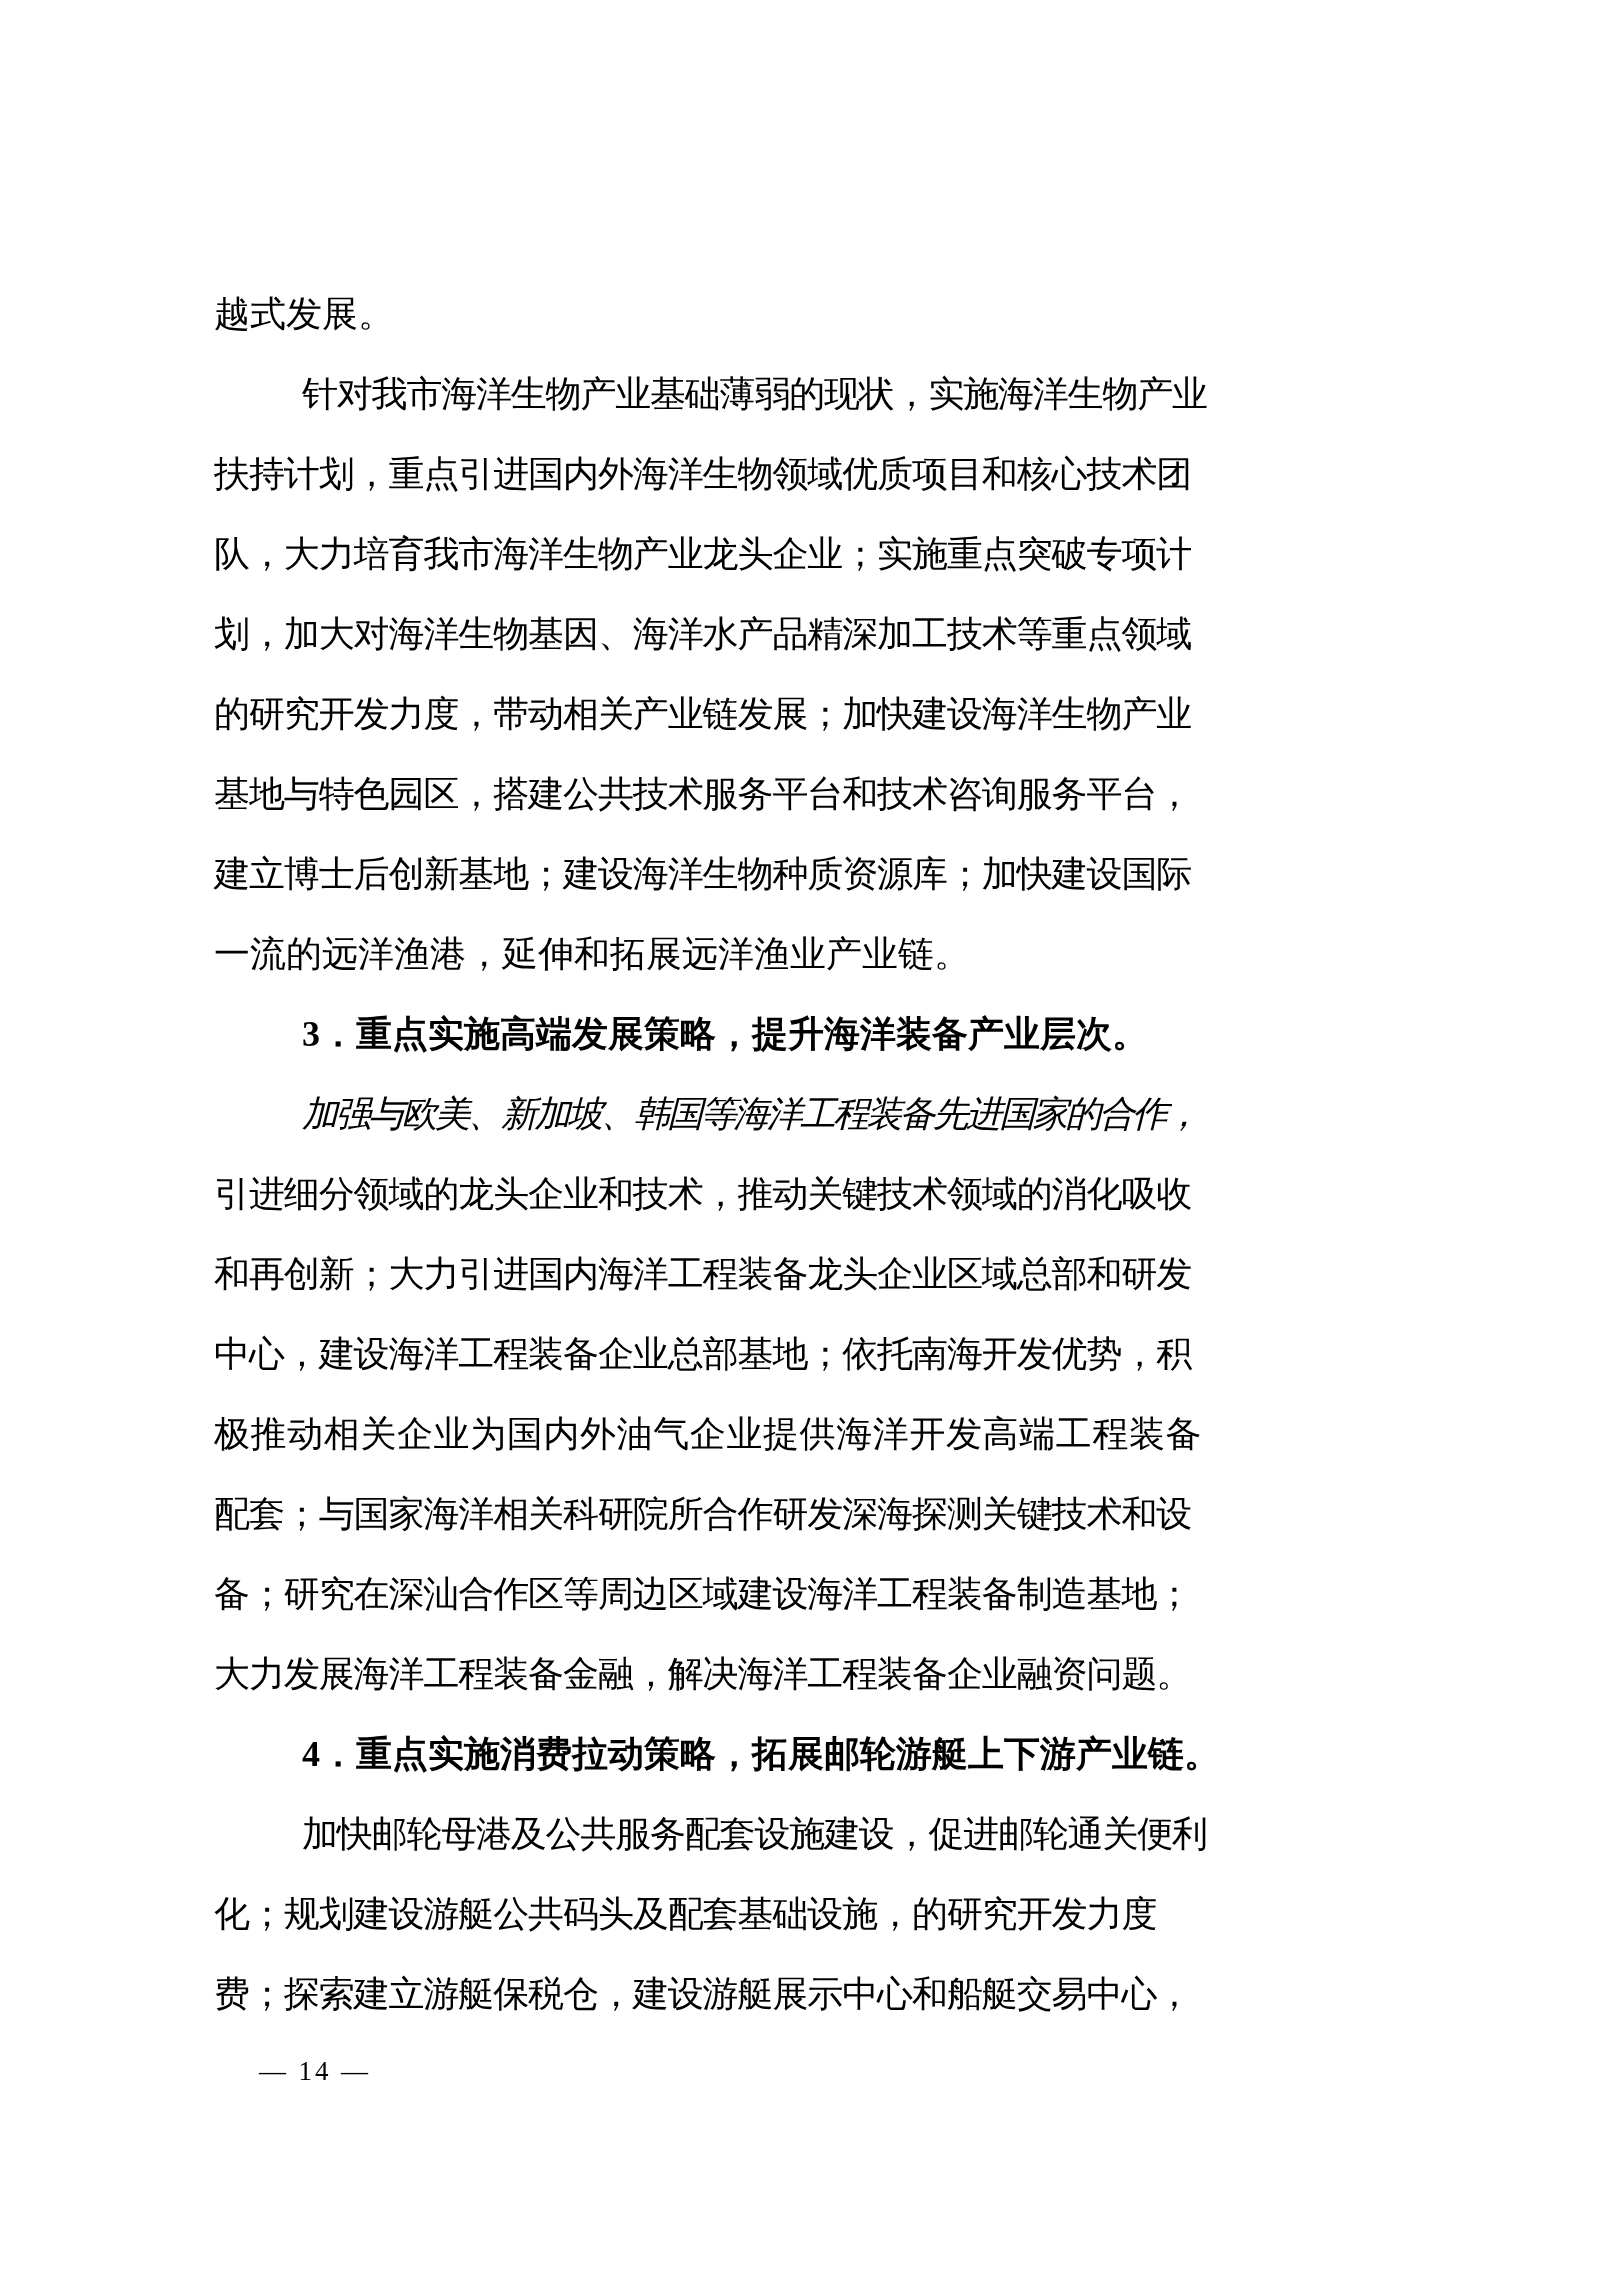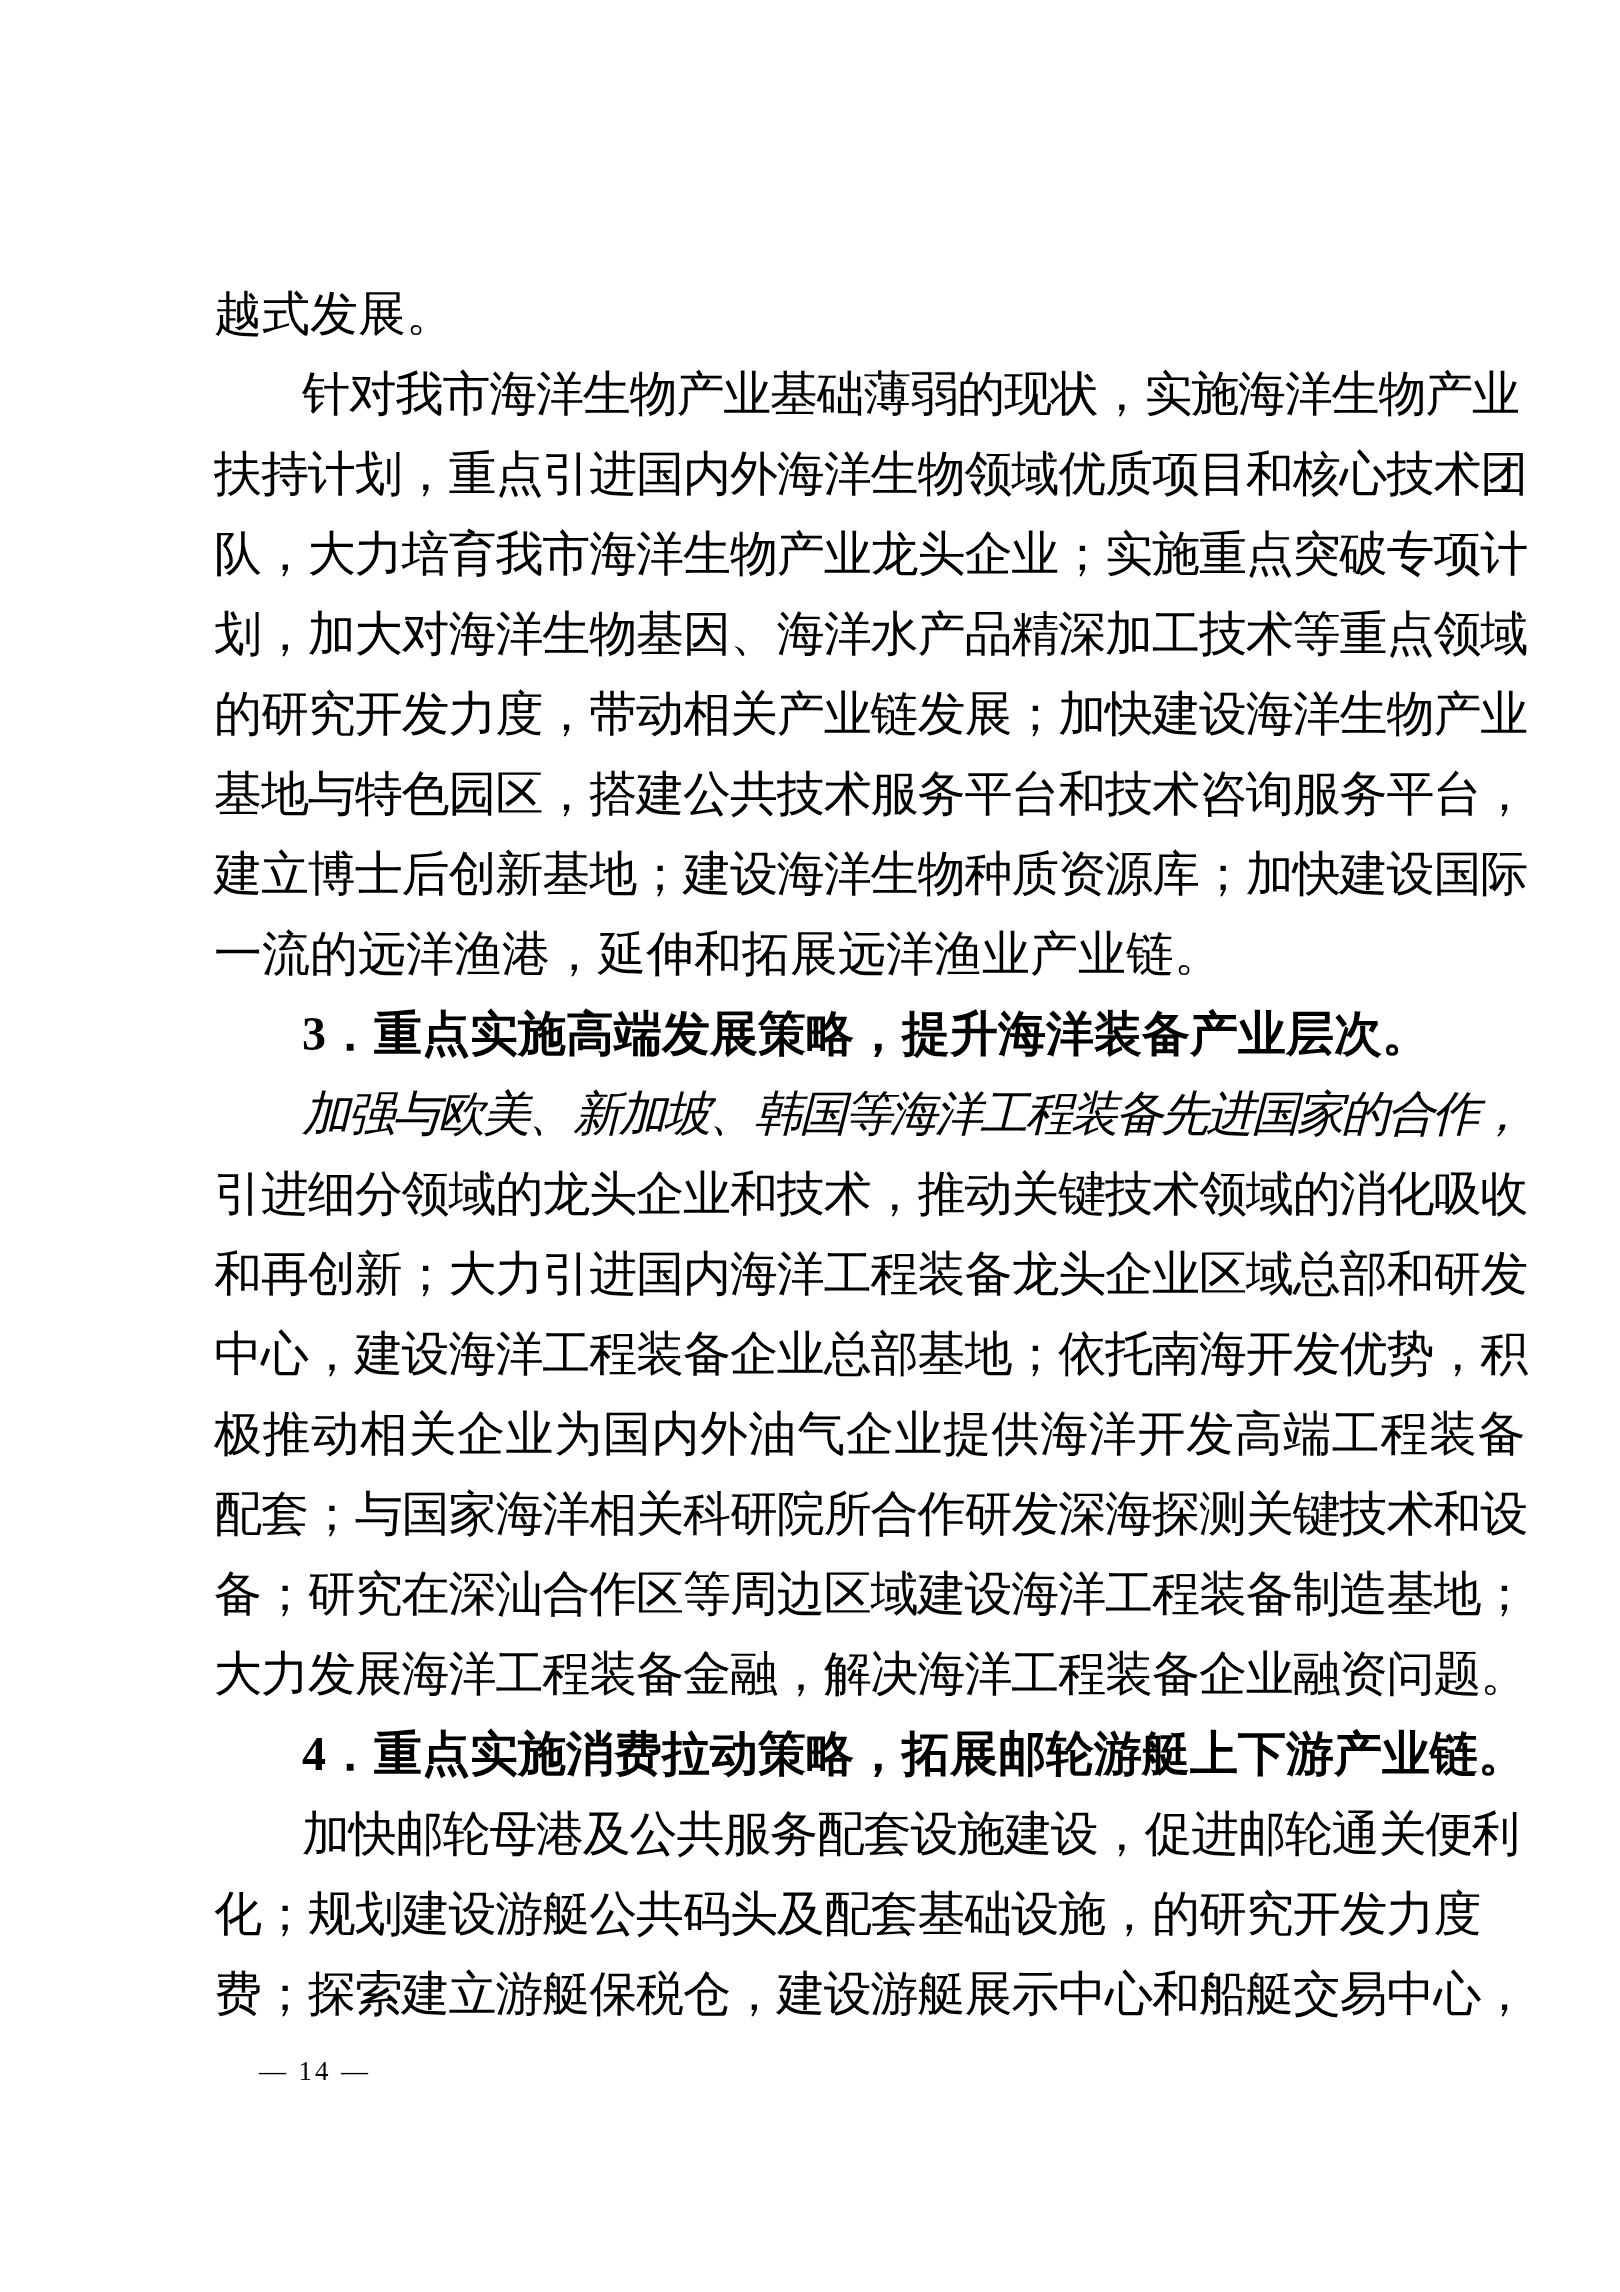--- a/index.html
+++ b/index.html
@@ -14,21 +14,21 @@
   }
   .body-text{
     position:absolute;
     left:214px;
     top:274px;
     width:1206px;
   }
   .line{
     height:80px;
     line-height:80px;
-    font-size:48px;
+    font-size:36px;
     white-space:nowrap;
     color:#000;
   }
   .line.indent{ padding-left:88px; }
   .line.bold{ font-weight:bold; }
   .footer{
     position:absolute;
     left:259px;
     top:2049px;
     font-size:27px;

